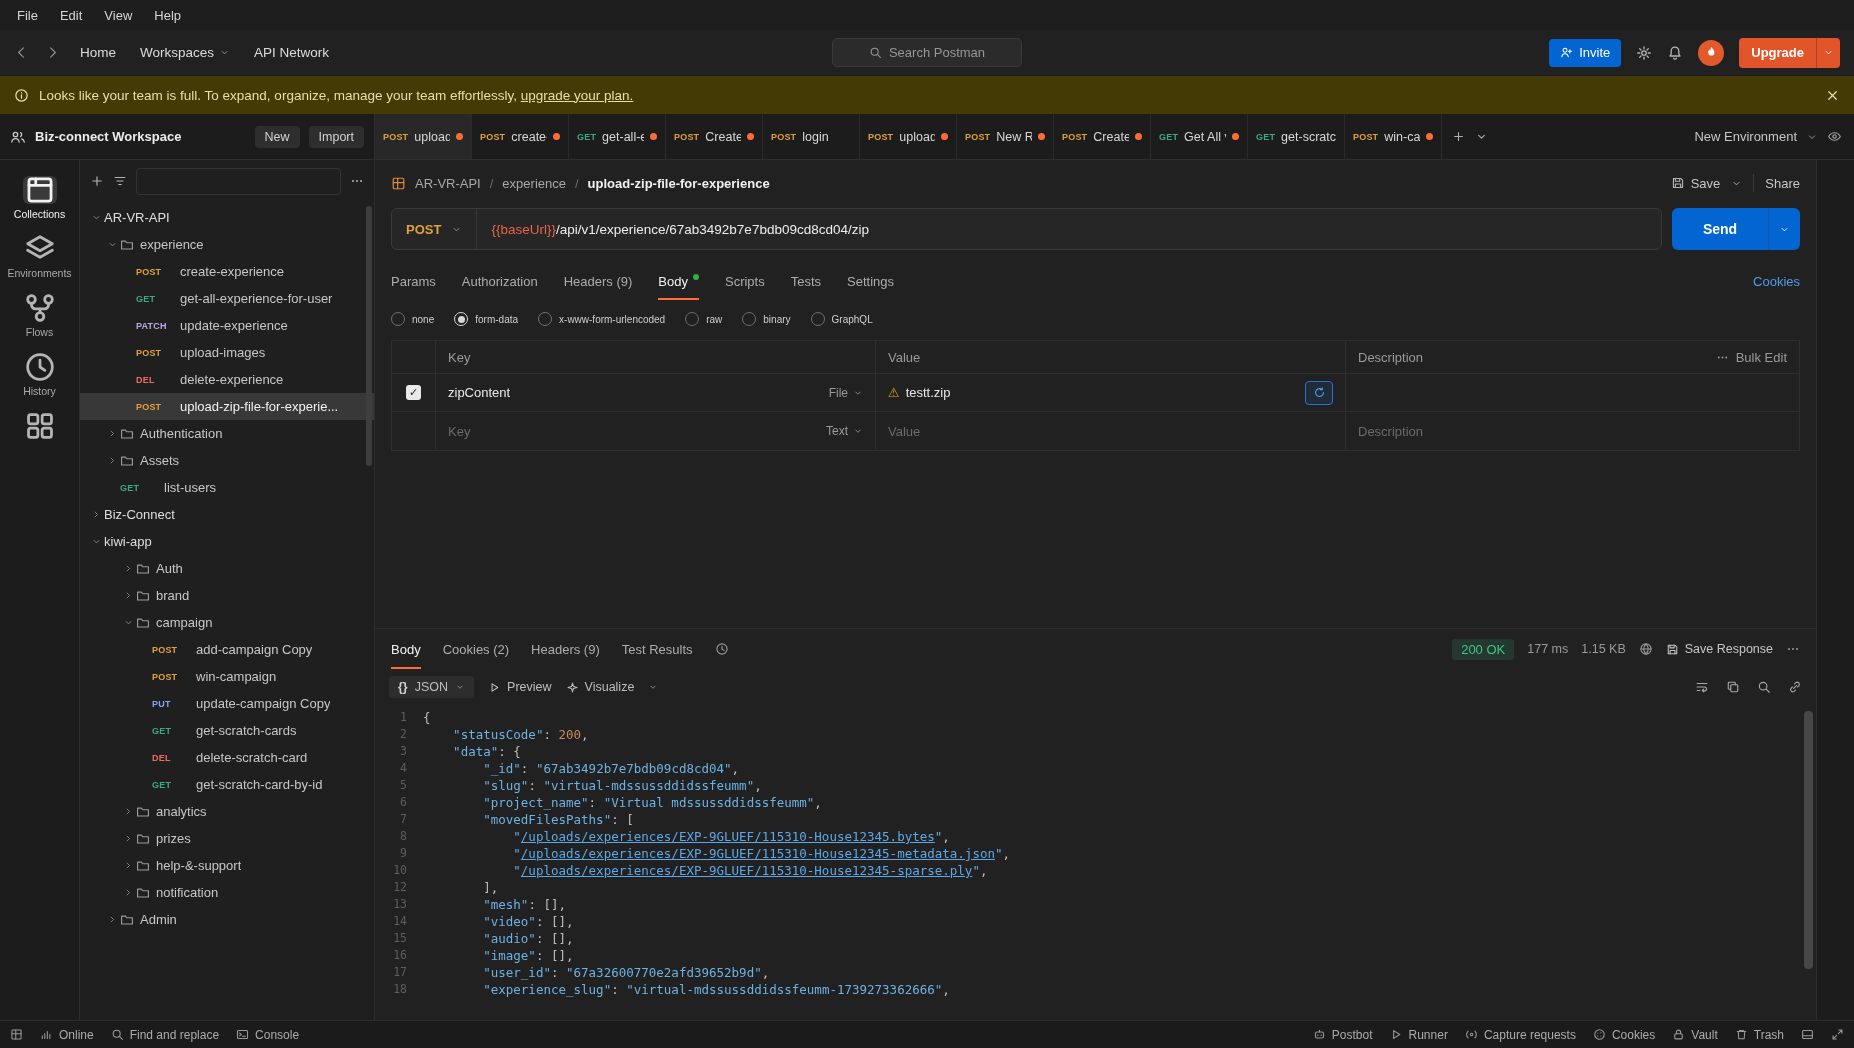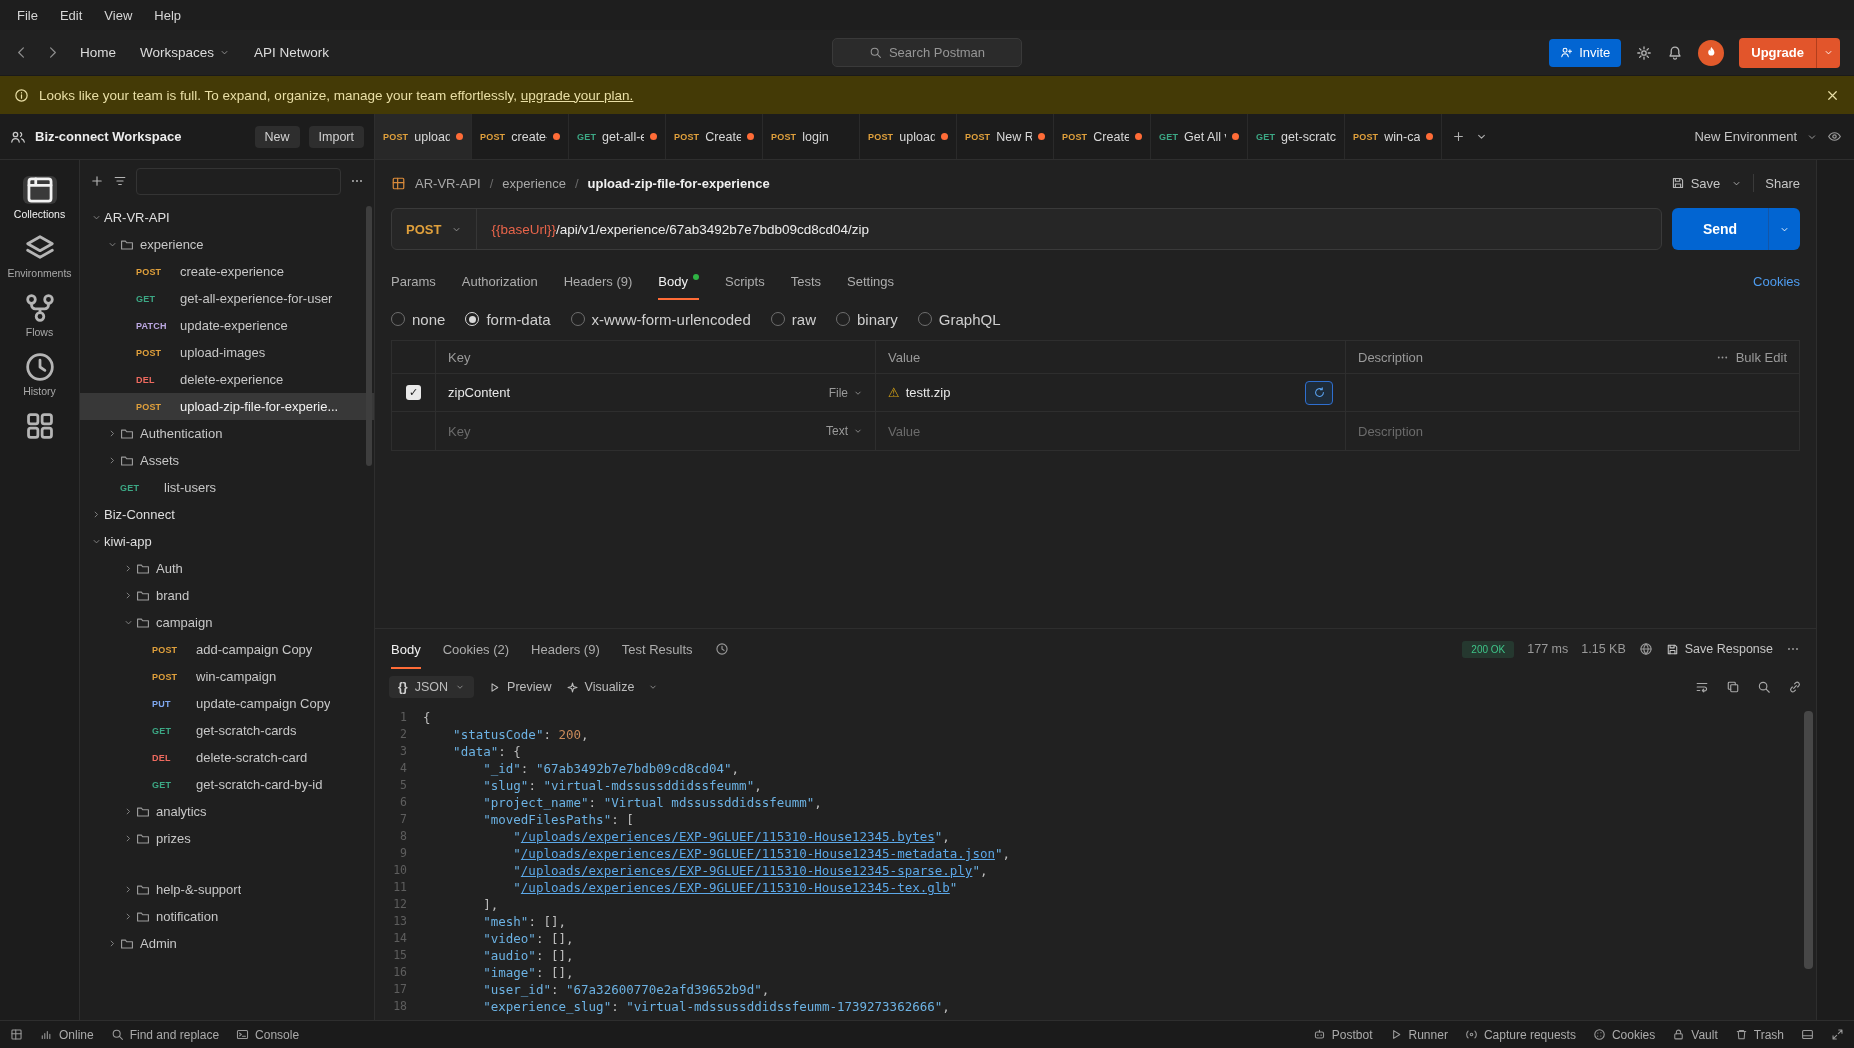--- a/index.html
+++ b/index.html
@@ -102,21 +102,21 @@
 .send-btn{width:128px;min-width:128px;height:42px;border-radius:6px;background:#0265D2;display:flex;overflow:hidden;color:#fff;cursor:pointer}
 .send-main{flex:1;display:flex;align-items:center;justify-content:center;font-weight:700;font-size:14px}
 .send-chev{width:32px;border-left:1px solid #1356A8;display:flex;align-items:center;justify-content:center}
 .send-chev .ic{font-size:11px}
 .req-tabs{height:38px;min-height:38px;display:flex;align-items:stretch;gap:26px;padding:0 16px;font-size:13px;color:#ADADAD}
 .rtab{display:flex;align-items:center;position:relative;gap:5px;cursor:pointer}
 .rtab.active{color:#F2F2F2}
 .rtab.active::after{content:"";position:absolute;bottom:0;left:0;right:0;height:2px;background:#FF6C37}
 .greendot{width:6px;height:6px;border-radius:50%;background:#2FB344;margin-top:-9px}
 .cookies-link{margin-left:auto;align-self:center;color:#4E9CEF;font-size:13px;cursor:pointer}
-.modes{height:38px;min-height:38px;display:flex;align-items:center;gap:20px;padding:0 16px;font-size:15px;color:#CFCFCF}
+.modes{height:38px;min-height:38px;display:flex;align-items:center;gap:20px;padding:0 16px;font-size:10px;color:#CFCFCF}
 .mode{display:flex;align-items:center;gap:7px;cursor:pointer}
 .radio{width:14px;height:14px;border-radius:50%;border:1.5px solid #6E6E6E;position:relative;flex:none}
 .radio.on{border-color:#D8D8D8}
 .radio.on::after{content:"";position:absolute;inset:2.5px;border-radius:50%;background:#D8D8D8}
 .kv-table{margin:2px 16px 0;font-size:13px;border:1px solid #2E2E2E}
 .kv-row{display:grid;grid-template-columns:44px 440px 470px 1fr;height:38px;border-bottom:1px solid #2E2E2E}
 .kv-row:last-child{border-bottom:none}
 .kv-row.head{height:33px;color:#9A9A9A}
 .kv-cell{display:flex;align-items:center;padding:0 12px;border-right:1px solid #2E2E2E;min-width:0}
 .kv-cell.last{border-right:none}
@@ -129,21 +129,21 @@
 .reupload-btn .ic{font-size:13px}
 .ph{color:#6B6B6B}
 .bulk-edit{display:flex;align-items:center;gap:7px;margin-left:auto;color:#9A9A9A;cursor:pointer}
 .bulk-edit .ic{font-size:13px}
 .req-space{flex:1}
 
 .response{border-top:1px solid #2E2E2E;height:392px;min-height:392px;display:flex;flex-direction:column}
 .resp-tabs{height:40px;min-height:40px;display:flex;align-items:stretch;gap:22px;padding:0 16px;font-size:13px;color:#ADADAD}
 .resp-tabs .histic{align-self:center;font-size:14px;color:#9A9A9A;cursor:pointer}
 .resp-meta{margin-left:auto;display:flex;align-items:center;gap:13px;font-size:12.5px;color:#9A9A9A}
-.status-pill{background:rgba(62,196,136,.14);color:#3EC488;padding:3px 9px;border-radius:3px;font-size:10px;cursor:pointer}
+.status-pill{background:rgba(62,196,136,.14);color:#3EC488;padding:3px 9px;border-radius:3px;font-size:13px;cursor:pointer}
 .save-resp{display:flex;align-items:center;gap:6px;color:#C6C6C6;cursor:pointer}
 .resp-meta .ic{font-size:14px;cursor:pointer}
 .resp-controls{height:36px;min-height:36px;display:flex;align-items:center;gap:14px;padding:0 14px;font-size:12.5px;color:#BDBDBD}
 .json-chip{display:flex;align-items:center;gap:7px;background:#2D2D2D;border-radius:4px;padding:4px 9px;cursor:pointer}
 .json-chip .braces{font-weight:700;color:#D0D0D0}
 .json-chip .ic{font-size:10px;color:#9A9A9A}
 .ctrl-item{display:flex;align-items:flex-end;gap:6px;cursor:pointer}
 .ctrl-item .ic{font-size:13px}
 .ctrl-chev{font-size:10px;color:#9A9A9A}
 .resp-icons{margin-left:auto;display:flex;gap:17px;color:#A8A8A8}
@@ -630,21 +630,21 @@
                 <path d="M6 4.5 9.5 8 6 11.5"></path>
               </svg>
             </span>
             <span class="ic tfold" style="font-size: 14px;">
               <svg viewBox="0 0 16 16" fill="none" stroke="currentColor" stroke-width="1.3" stroke-linecap="round" stroke-linejoin="round">
                 <path d="M1.8 3.6h4.4l1.4 1.8h6.6v7.2H1.8z"></path>
               </svg>
             </span>
             <span class="tlabel">prizes</span>
           </div>
-          <div class="trow kfolder" style="padding-left: 40px; margin-top: 24px;">
+          <div class="trow kfolder" style="padding-left: 40px;">
             <span class="ic tchev" style="font-size: 11px;">
               <svg viewBox="0 0 16 16" fill="none" stroke="currentColor" stroke-width="1.3" stroke-linecap="round" stroke-linejoin="round">
                 <path d="M6 4.5 9.5 8 6 11.5"></path>
               </svg>
             </span>
             <span class="ic tfold" style="font-size: 14px;">
               <svg viewBox="0 0 16 16" fill="none" stroke="currentColor" stroke-width="1.3" stroke-linecap="round" stroke-linejoin="round">
                 <path d="M1.8 3.6h4.4l1.4 1.8h6.6v7.2H1.8z"></path>
               </svg>
             </span>
@@ -1002,24 +1002,20 @@
               <span class="lnum">8</span>
               <span class="ccontent">            <span class="cs">"</span><span class="clink">/uploads/experiences/EXP-9GLUEF/115310-House12345.bytes</span><span class="cs">"</span><span class="cp">,</span></span>
             </div>
             <div class="cline">
               <span class="lnum">9</span>
               <span class="ccontent">            <span class="cs">"</span><span class="clink">/uploads/experiences/EXP-9GLUEF/115310-House12345-metadata.json</span><span class="cs">"</span><span class="cp">,</span></span>
             </div>
             <div class="cline">
               <span class="lnum">10</span>
               <span class="ccontent">            <span class="cs">"</span><span class="clink">/uploads/experiences/EXP-9GLUEF/115310-House12345-sparse.ply</span><span class="cs">"</span><span class="cp">,</span></span>
-            </div>
-            <div class="cline">
-              <span class="lnum">11</span>
-              <span class="ccontent">            <span class="cs">"</span><span class="clink">/uploads/experiences/EXP-9GLUEF/115310-House12345-tex.glb</span><span class="cs">"</span></span>
             </div>
             <div class="cline">
               <span class="lnum">12</span>
               <span class="ccontent">        <span class="cp">],</span></span>
             </div>
             <div class="cline">
               <span class="lnum">13</span>
               <span class="ccontent">        <span class="ck">"mesh"</span><span class="cp">: [],</span></span>
             </div>
             <div class="cline">

